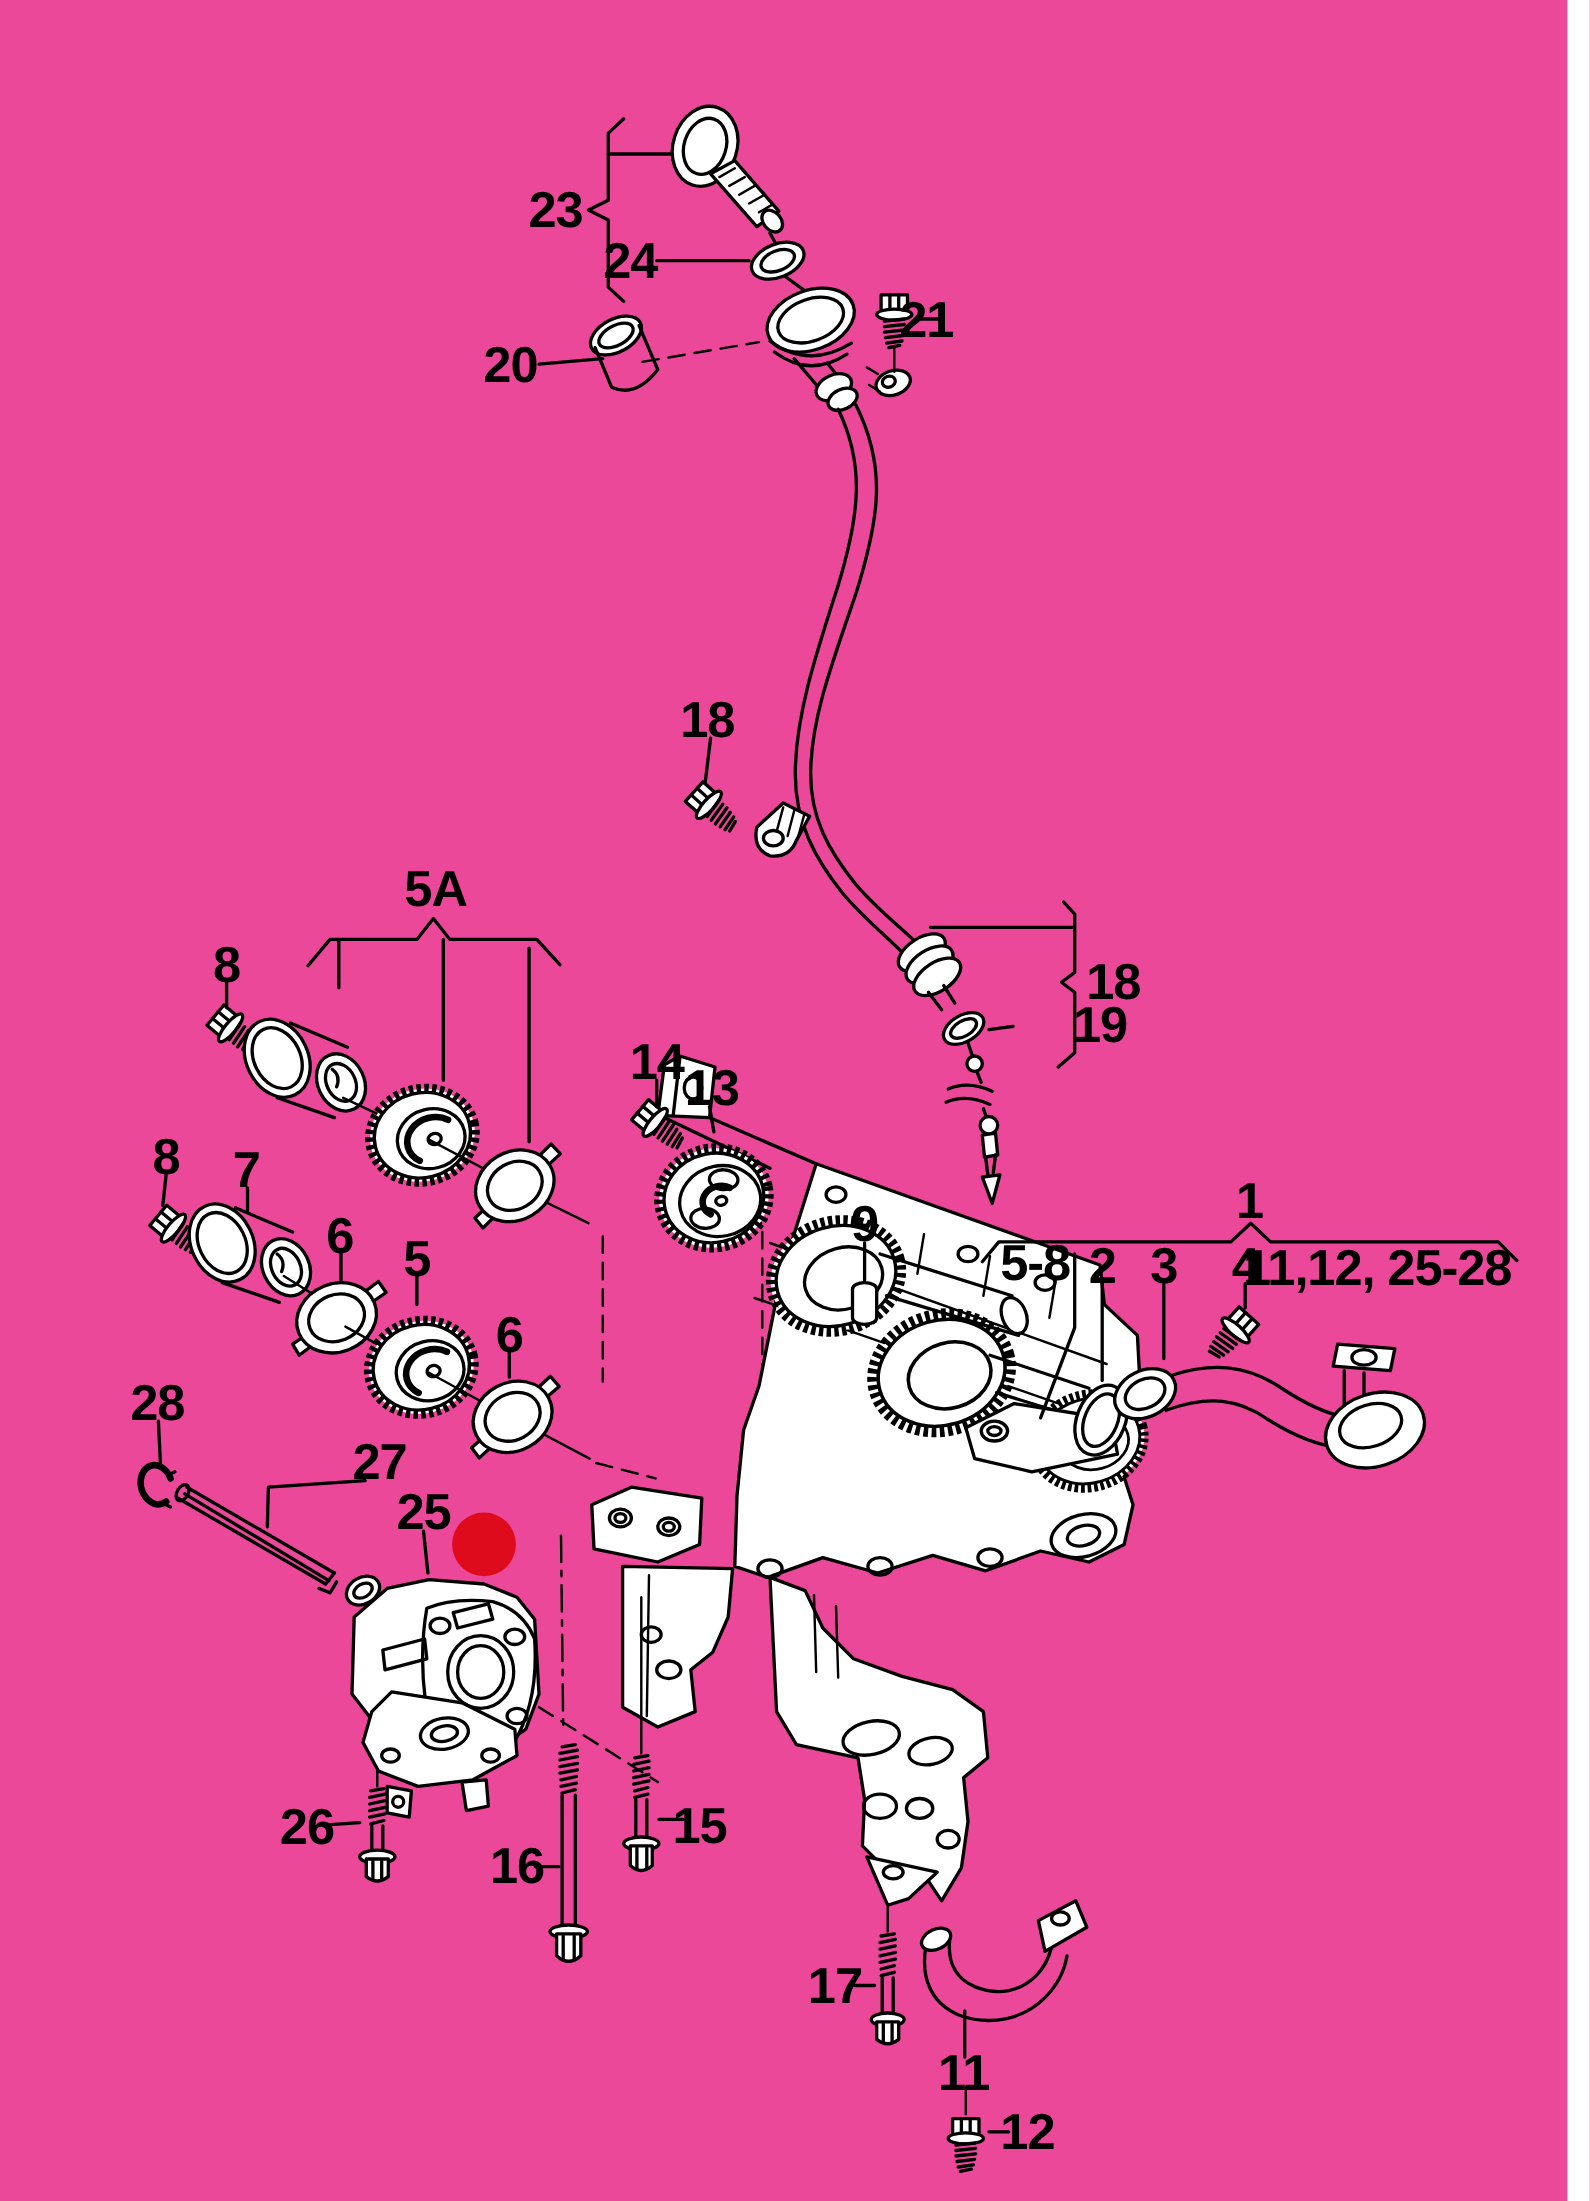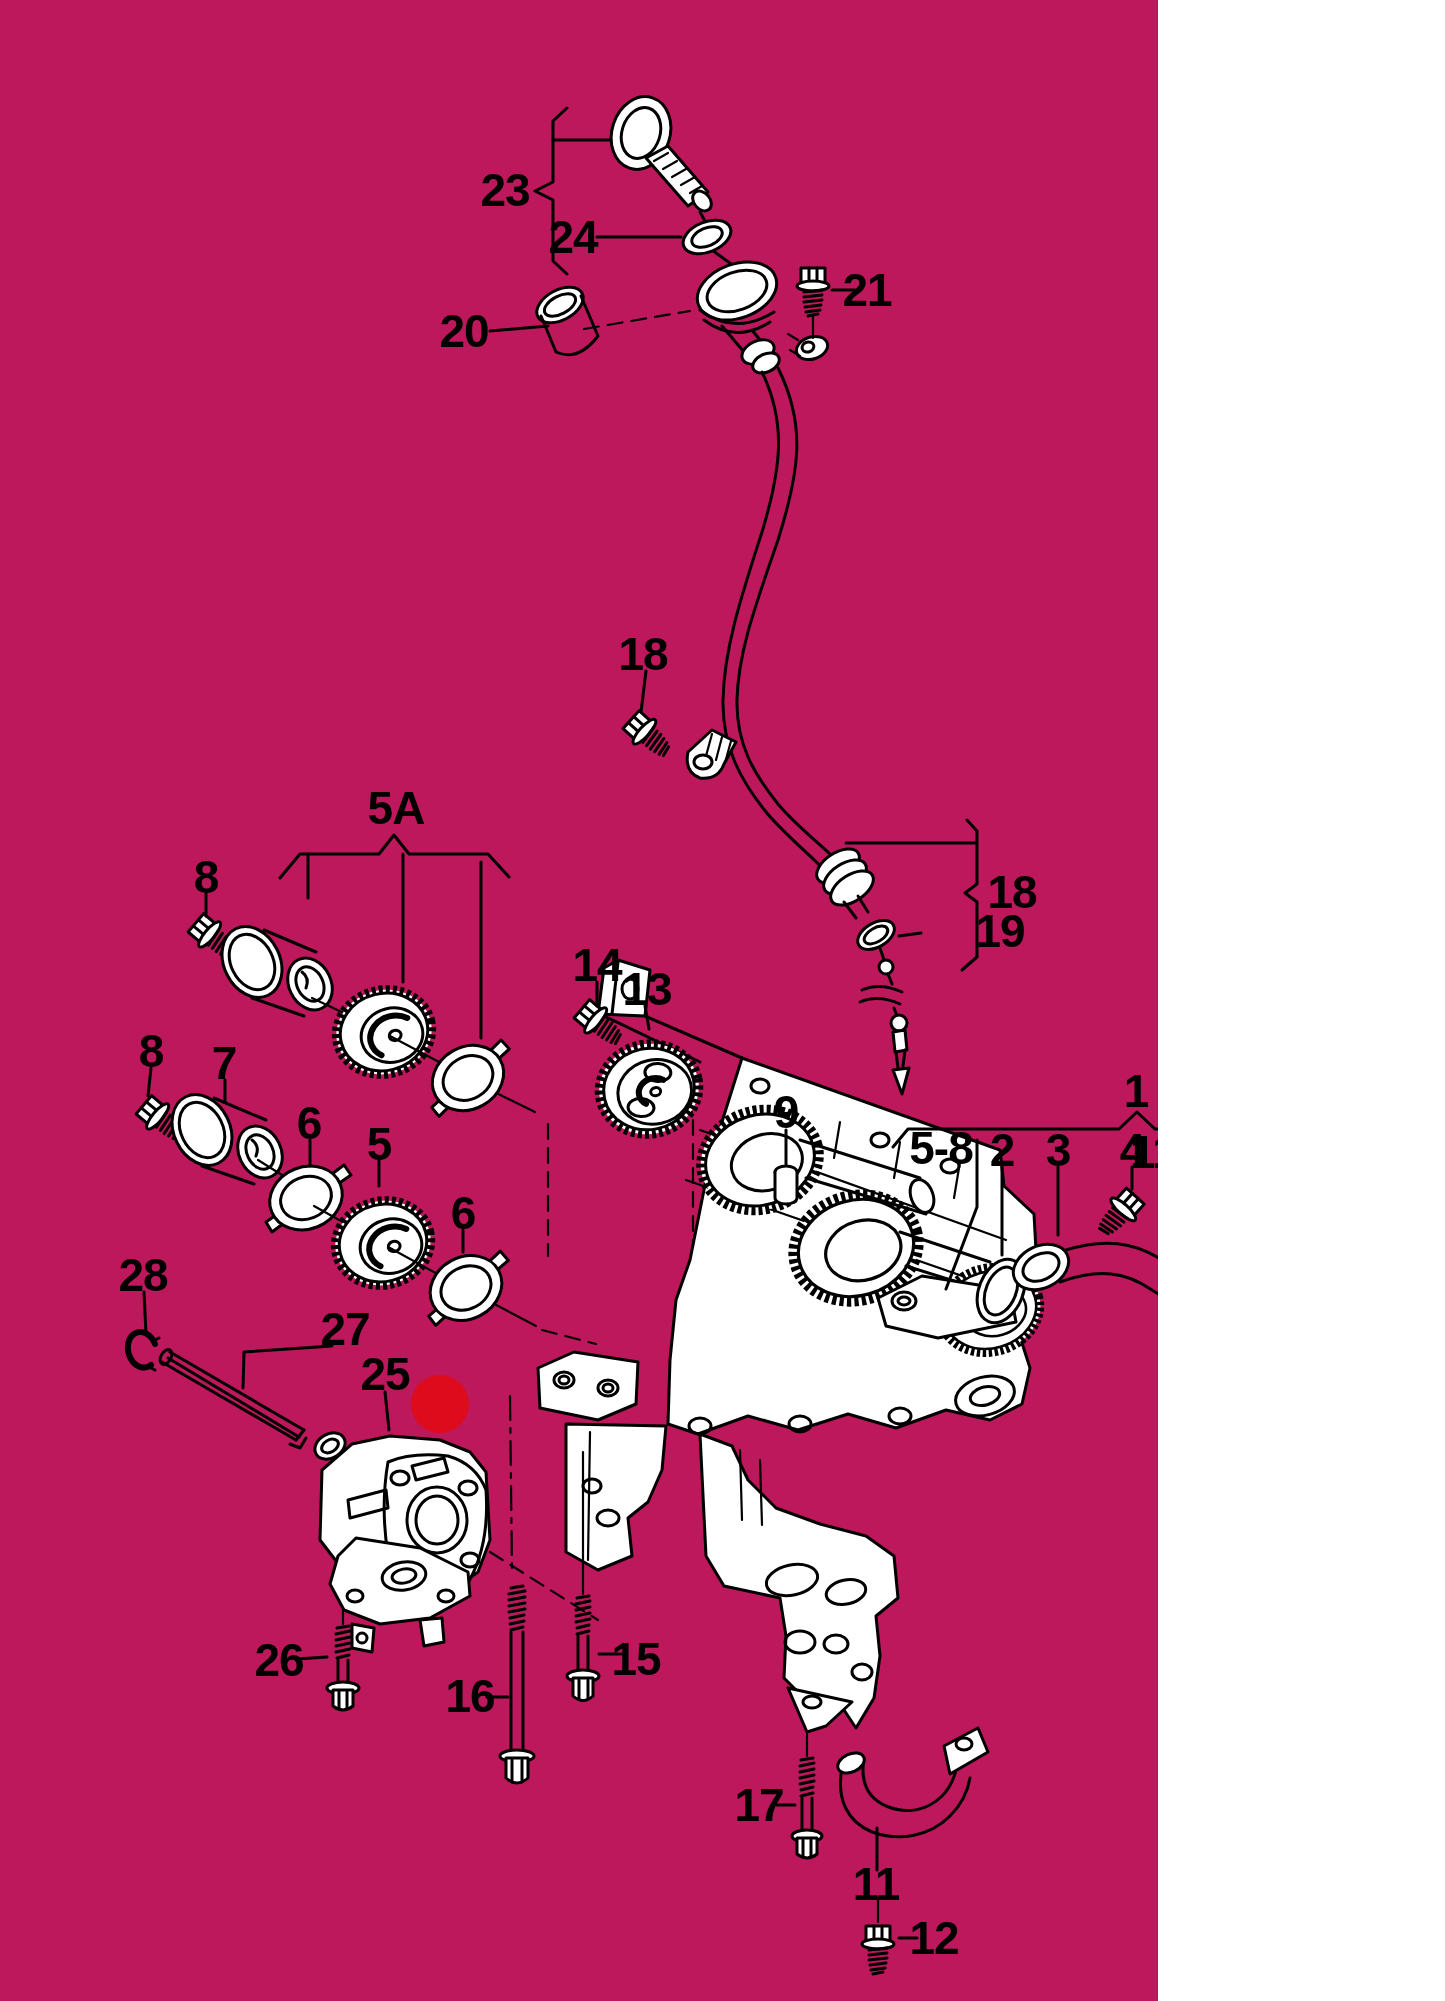--- a/index.html
+++ b/index.html
@@ -1,16 +1,16 @@
 <!DOCTYPE html>
 <html><head>
 <meta charset="utf-8">
 <style>
   html,body{margin:0;padding:0;background:#fff;}
-  .stage{position:relative;width:1158px;height:2001px;background:#be185d;overflow:hidden;
+  .stage{position:relative;width:1425px;height:2001px;background:#ec4899;overflow:hidden;
          font-family:"Liberation Sans", sans-serif;}
   .stage svg{position:absolute;left:0;top:0;}
   .ln{stroke:#000;stroke-width:3;fill:none;stroke-linecap:round;stroke-linejoin:round;}
   .wf{fill:#fff;}
   .thin{stroke-width:2.2;}
   .thick{stroke-width:6;}
   .teeth{stroke:#000;stroke-width:9;fill:#fff;stroke-dasharray:4 3;}
   .dash{stroke-dasharray:15 9;}
   .dashdot{stroke-dasharray:24 8 5 8;}
   .callout{position:absolute;transform:translate(-50%,-50%);
@@ -332,21 +332,21 @@
     <path class="ln" d="M 893,1147 L 908,1129 L 1119,1129 L 1137,1112 L 1155,1129 L 1362,1129 L 1379,1146"></path>
     <path class="ln" d="M 977,1140 L 977,1207 L 946,1289"></path>
     <path class="ln" d="M 1002,1167 L 1002,1255 M 1058,1167 L 1058,1235 M 1132,1167 L 1132,1189"></path>
   </g>
 
   <circle cx="440" cy="1404" r="29" fill="#dd0b1c"></circle>
 </svg>
 
   <div class="callout" style="left:505px;top:190px;">23</div>
   <div class="callout" style="left:573px;top:237px;">24</div>
-  <div class="callout" style="left:867px;top:290px;text-align:right;">21</div>
+  <div class="callout" style="left:842px;top:290px;text-align:right;">21</div>
   <div class="callout" style="left:464px;top:331px;">20</div>
   <div class="callout" style="left:643px;top:654px;">18</div>
   <div class="callout" style="left:1012px;top:892px;text-align:center;">18</div>
   <div class="callout" style="left:1000px;top:931px;">19</div>
   <div class="callout" style="left:396px;top:808px;">5A</div>
   <div class="callout" style="left:206px;top:877px;">8</div>
   <div class="callout" style="left:151px;top:1051px;">8</div>
   <div class="callout" style="left:224px;top:1063px;">7</div>
   <div class="callout" style="left:309px;top:1123px;">6</div>
   <div class="callout" style="left:379px;top:1144px;">5</div>

